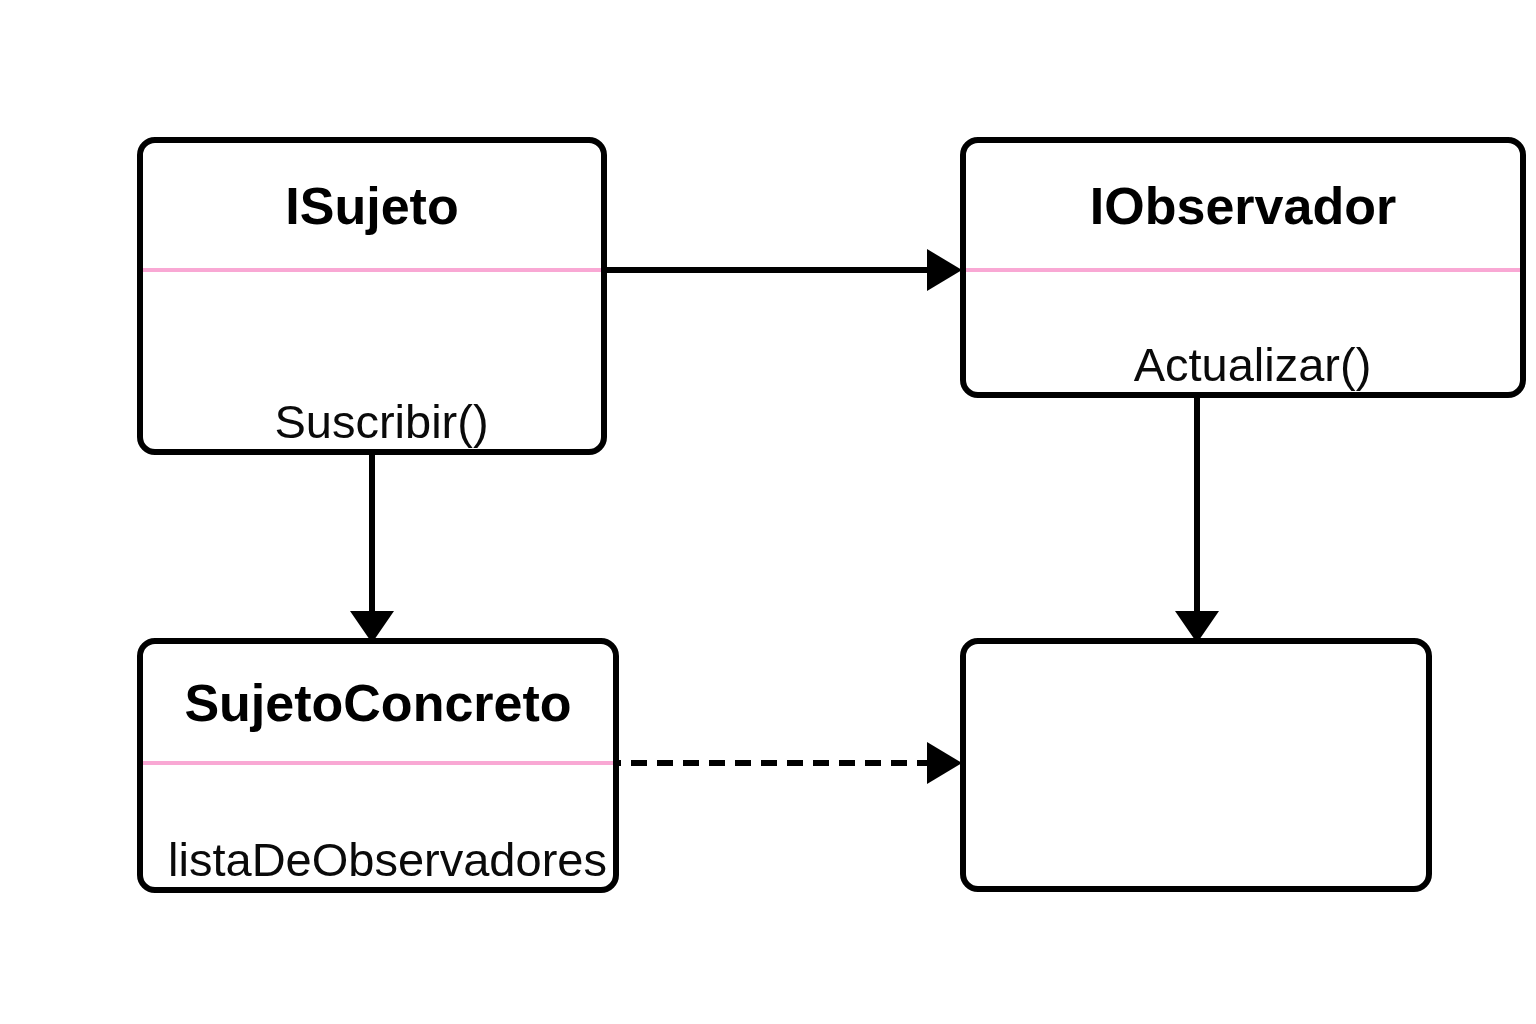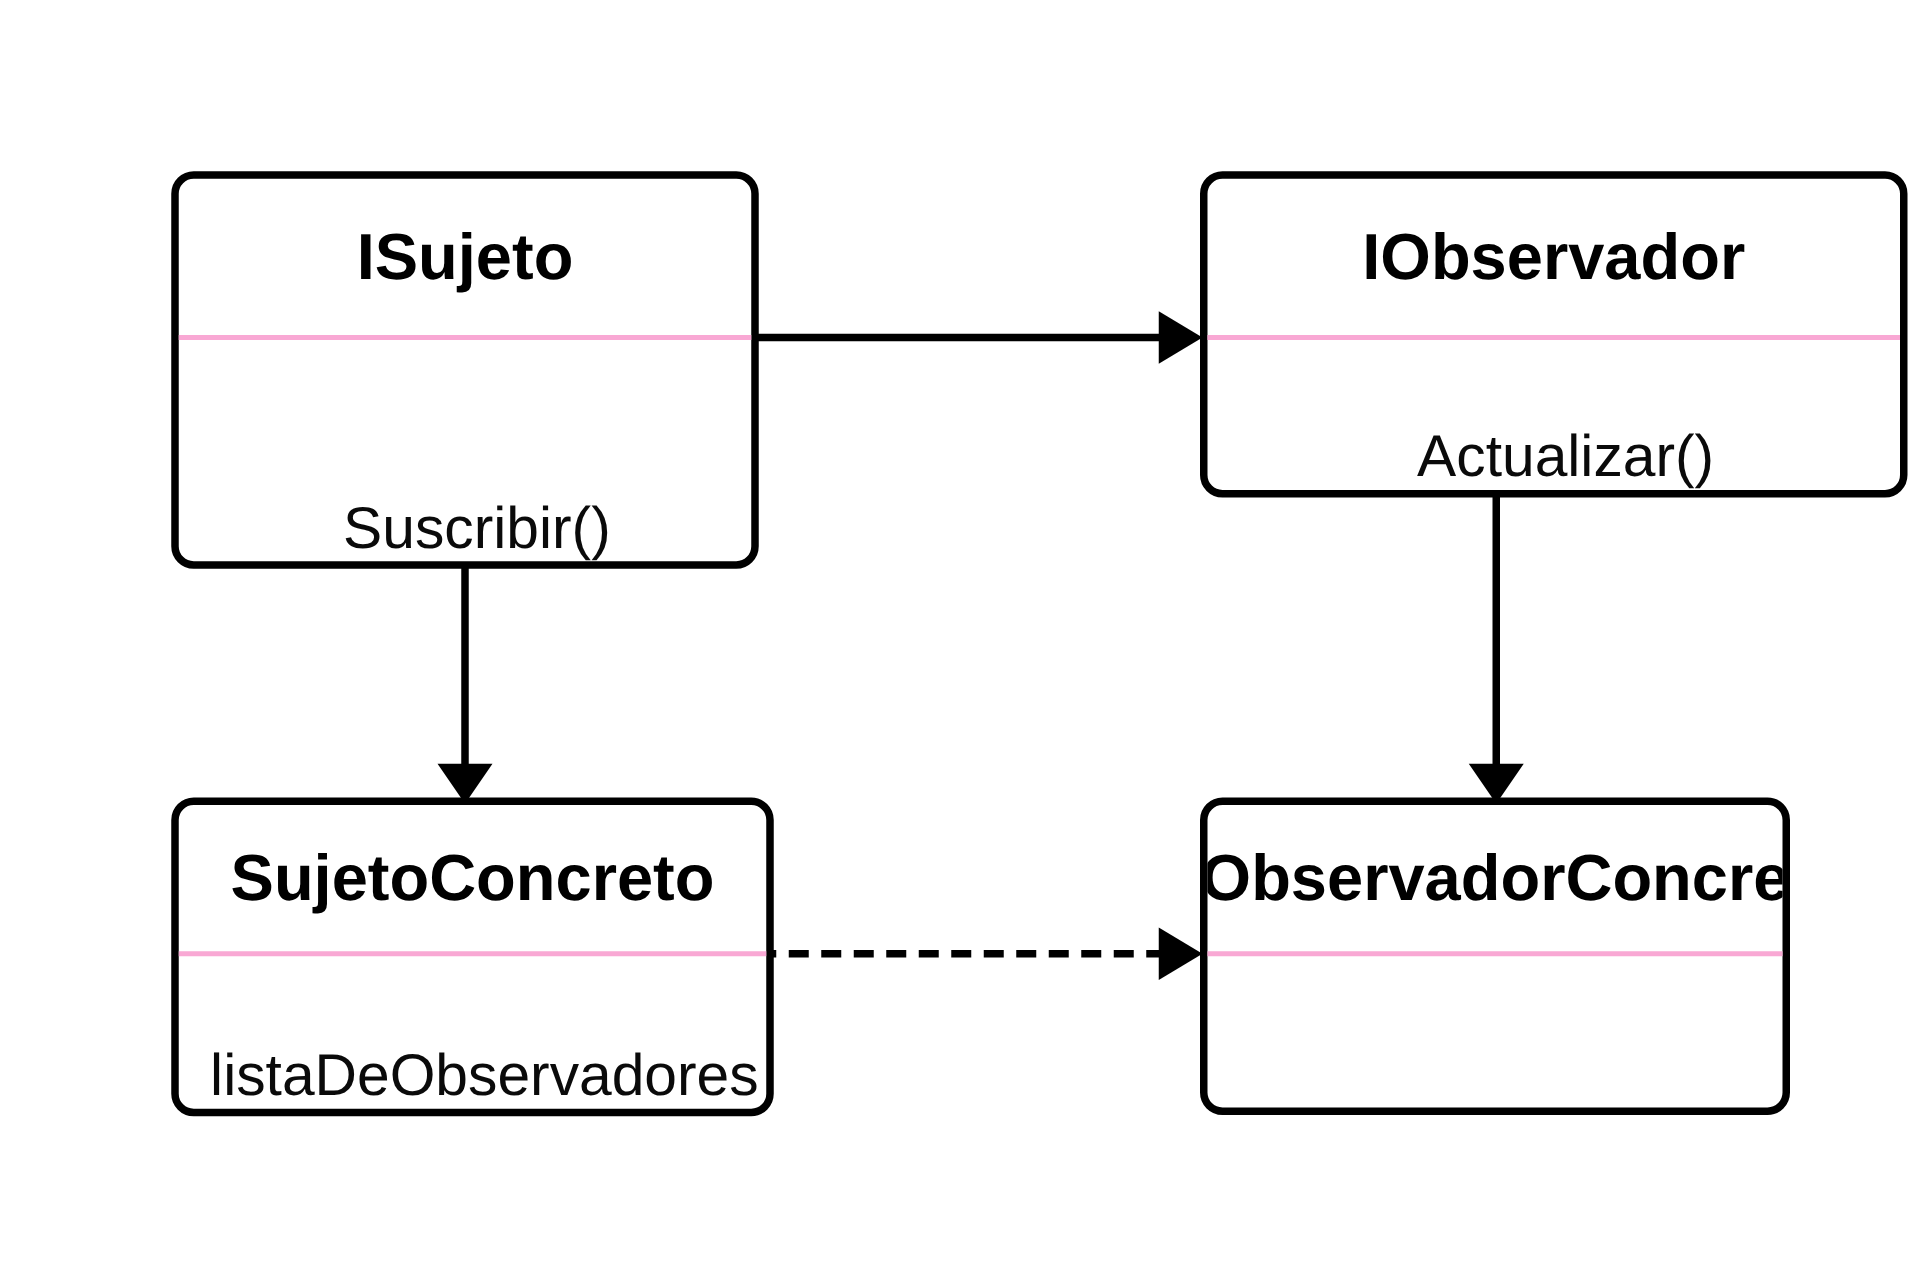--- a/index.html
+++ b/index.html
@@ -108,17 +108,16 @@
   </div>
 
   <div class="uml-box" id="box-sujetoconcreto">
     <div class="uml-title">SujetoConcreto</div>
     <div class="uml-body">
       <div>listaDeObservadores</div>
     </div>
   </div>
 
   <div class="uml-box" id="box-observadorconcreto">
-    <div class="uml-title">ObservadorConcre</div>
     <div class="uml-body"></div>
   </div>
 
 </div>
 
 </body></html>

